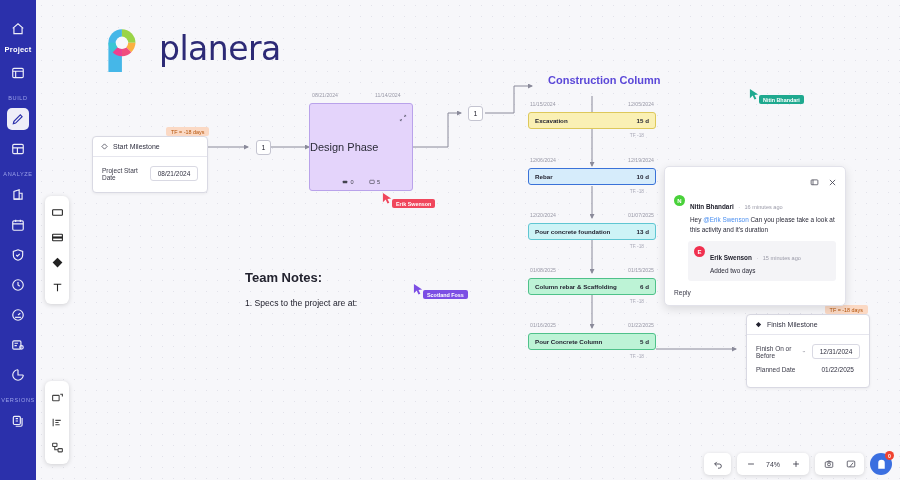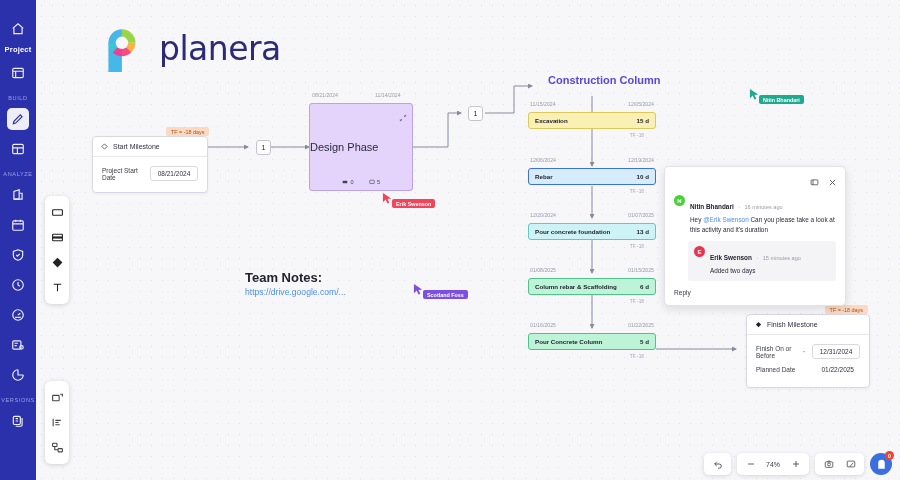--- a/index.html
+++ b/index.html
@@ -518,21 +518,21 @@
           <div class="ms-row">
             <span>Planned Date</span>
             <span class="ms-plain">01/22/2025</span>
           </div>
         </div>
       </div>
     </div>
 
     <div class="notes" style="left:209px; top:270px; width:220px;">
       <div class="notes-title">Team Notes:</div>
-      <a class="notes-link">https://drive.google.com/...</a>
+      <div class="notes-line">1. Specs to the project are at:</div>
     </div>
 
     <div class="cursor" style="left:346px; top:192px;">
       <svg width="11" height="13" viewBox="0 0 24 28">
           <path d="M2 2 L2 22 L8 16 L12 25 L16 23 L12 15 L20 14 Z" fill="#f0465c"></path>
         </svg>
       <span class="cursor-tag" style="background:#f0465c;">Erik Swenson</span>
     </div>
 
     <div class="cursor" style="left:377px; top:283px;">

